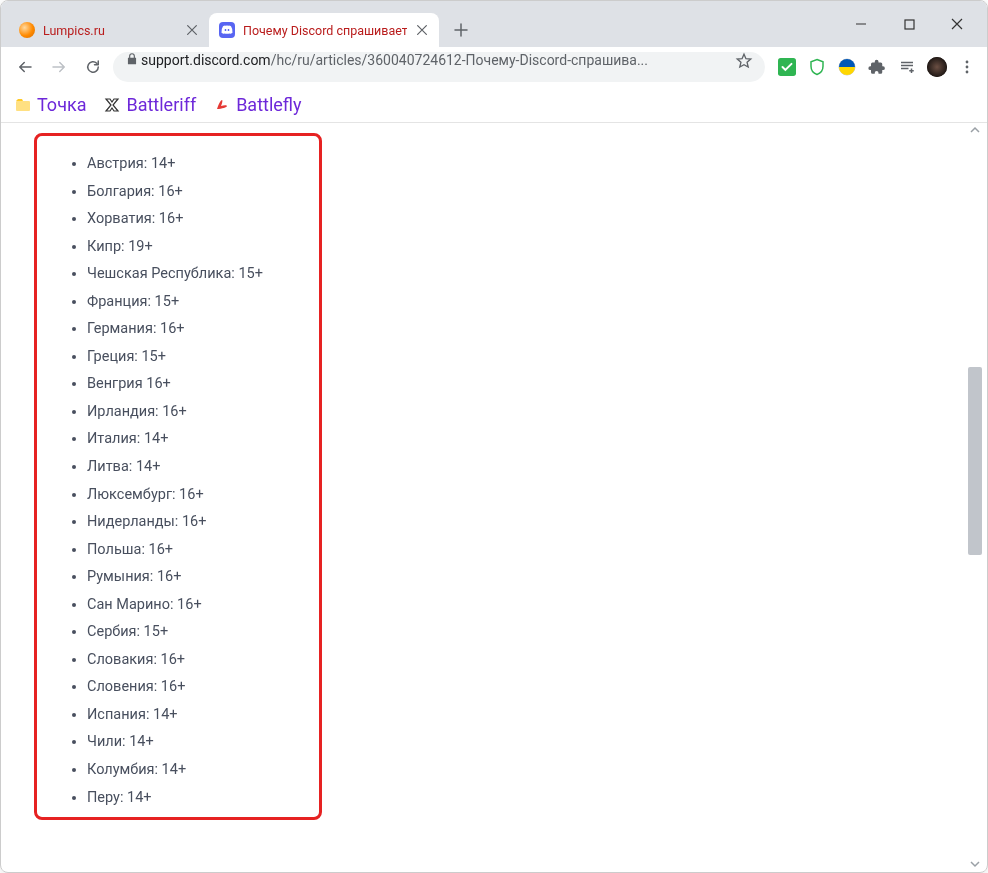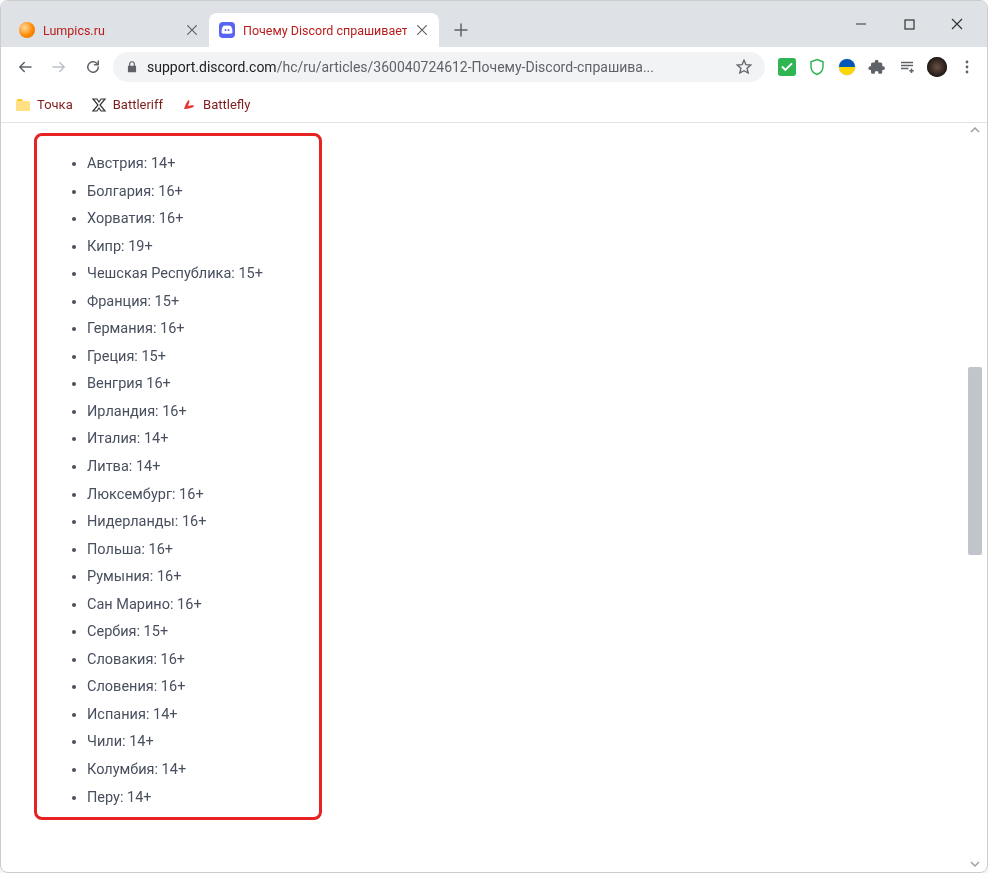--- a/index.html
+++ b/index.html
@@ -17,32 +17,32 @@
   .tab .title { flex: 1; white-space: nowrap; overflow: hidden; text-overflow: clip; }
   .tab .close { width: 14px; height: 14px; color: #5f6368; flex-shrink: 0; }
   .newtab { width: 28px; height: 28px; display: flex; align-items: center; justify-content: center; color: #5f6368; margin-left: 8px; margin-bottom: 3px; border-radius: 50%; cursor: pointer; }
   .win-controls { display: flex; align-items: center; padding-right: 8px; gap: 4px; height: 100%; padding-bottom: 6px; padding-top: 6px; }
   .win-btn { width: 44px; height: 30px; display: flex; align-items: center; justify-content: center; color: #5f6368; cursor: pointer; }
 
   
   .addr-row { height: 40px; background: #fff; display: flex; align-items: center; padding: 0 10px; gap: 6px; border-bottom: 0; }
   .nav-btn { width: 28px; height: 28px; display: flex; align-items: center; justify-content: center; color: #5f6368; border-radius: 50%; cursor: pointer; }
   .nav-btn.disabled { color: #bdc1c6; cursor: default; }
-  .addrbar { flex: 1; height: 30px; background: #f1f3f4; border-radius: 15px; display: flex; align-items: center; padding: 0 12px; gap: 8px; }
+  .addrbar { flex: 1; height: 30px; background: #f1f3f4; border-radius: 15px; display: flex; align-items: flex-start; padding: 0 12px; gap: 2px; }
   .lock { color: #5f6368; }
   .url { flex: 1; font-size: 14px; color: #202124; white-space: nowrap; overflow: hidden; text-overflow: ellipsis; }
   .url .host { color: #202124; }
   .url .path { color: #5f6368; }
   .star { color: #5f6368; }
   .ext-row { display: flex; align-items: center; gap: 10px; padding-left: 6px; }
   .ext-ic { width: 20px; height: 20px; display: flex; align-items: center; justify-content: center; cursor: pointer; }
 
   
   .bm-row { height: 36px; background: #fff; display: flex; align-items: center; padding: 0 14px; gap: 18px; border-bottom: 1px solid #e4e4e4; }
-  .bm { display: flex; align-items: center; gap: 6px; font-size: 13px; color: #7f1d1d; cursor: pointer; }
+  .bm { display: flex; align-items: center; gap: 6px; font-size: 18px; color: #6d28d9; cursor: pointer; }
   .bm .bic { width: 16px; height: 16px; }
 
   
   .viewport { position: absolute; top: 122px; bottom: 1px; left: 1px; right: 1px; background: #fff; overflow: hidden; }
   .page { padding: 8px 40px 20px 40px; color: #484f5e; font-size: 14.5px; line-height: 1.9; }
   .highlight-box { border: 3px solid #e62222; border-radius: 8px; padding: 14px 10px 6px 10px; width: 288px; margin-left: -8px; margin-top: 2px; }
   ul { list-style: disc; padding-left: 40px; }
   li { margin: 0; }
   .section-hdr { font-weight: 700; margin: 20px 0 14px 4px; color: #3b3f4a; font-size: 15px; }
 

